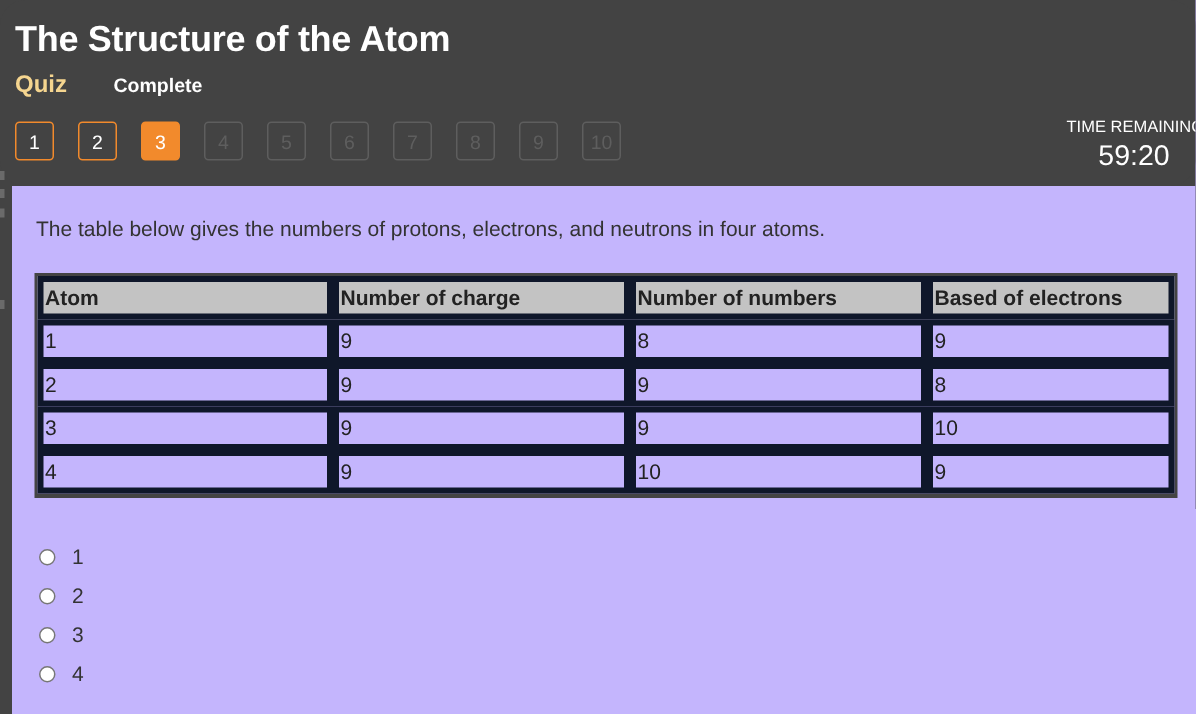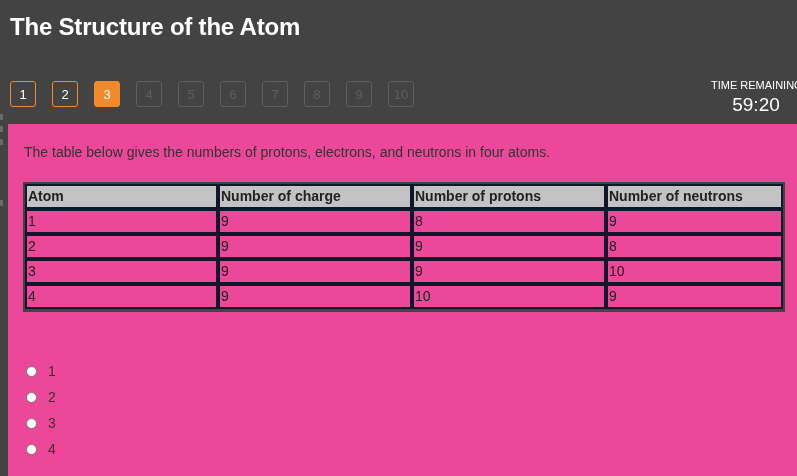--- a/index.html
+++ b/index.html
@@ -21,48 +21,52 @@
     color:#ffffff; font-size:13px; display:flex; align-items:center; justify-content:center;
   }
   .qbtn.active { background:#f28a2c; color:#ffffff; }
   .qbtn.locked { border-color:#5e5e5e; color:#5e5e5e; }
   .timer { position:absolute; right:-4px; top:79px; text-align:center; width:90px; }
   .timer-label { color:#ffffff; font-size:11px; white-space:nowrap; }
   .timer-value { color:#ffffff; font-size:19px; margin-top:3px; }
   .leftbar { position:absolute; left:0; top:124px; width:8px; height:352px; background:#434343; }
   .left-tick { position:absolute; left:0; width:3px; height:6px; background:#6a6a6a; }
   .content {
-    position:absolute; left:8px; top:124px; width:789px; height:352px; background:#ec4899;
+    position:absolute; left:8px; top:124px; width:789px; height:352px; background:#c4b5fd;
   }
   .intro { position:absolute; left:16px; top:20px; font-size:14px; color:#333333; }
   table.data {
     position:absolute; left:15px; top:58px; width:762px;
     border-collapse:separate; border-spacing:0;
     border:2px solid #444; border-bottom-width:3px; border-right-width:2px;
     font-size:14px; color:#222;
   }
   table.data th, table.data td {
-    border:2px solid #0f172a; padding:0 1px; text-align:left; height:21px; line-height:21px;
+    border:4px solid #0f172a; padding:0 1px; text-align:left; height:21px; line-height:21px;
     font-family:"Liberation Sans", sans-serif;
   }
   table.data th { background:#c3c3c3; font-weight:bold; font-size:14px; color:#222; }
   .question { position:absolute; left:16px; top:202px; font-size:14px; color:#333333; }
   .options { position:absolute; left:18px; top:234px; }
   .option { display:flex; align-items:center; height:26px; cursor:pointer; }
   .radio {
     width:11px; height:11px; border:1px solid #777; border-radius:50%;
     box-sizing:border-box; margin-right:11px; background:#fff;
   }
   .opt-label { font-size:14px; color:#333; }
 </style>
 </head>
 <body>
 
 <div class="header">
   <div class="title">The Structure of the Atom</div>
+  <div class="subrow">
+    <span class="quiz-label">Quiz</span>
+    <span class="status-label">Complete</span>
+  </div>
   <div class="qnav">
     <div class="qbtn">1</div>
     <div class="qbtn">2</div>
     <div class="qbtn active">3</div>
     <div class="qbtn locked">4</div>
     <div class="qbtn locked">5</div>
     <div class="qbtn locked">6</div>
     <div class="qbtn locked">7</div>
     <div class="qbtn locked">8</div>
     <div class="qbtn locked">9</div>
@@ -82,22 +86,22 @@
 </div>
 
 <div class="content">
   <div class="intro">The table below gives the numbers of protons, electrons, and neutrons in four atoms.</div>
 
   <table class="data">
     <thead>
       <tr>
         <th style="width:187px">Atom</th>
         <th style="width:188px">Number of charge</th>
-        <th style="width:188px">Number of protons</th>
-        <th>Number of neutrons</th>
+        <th style="width:188px">Number of numbers</th>
+        <th>Based of electrons</th>
       </tr>
     </thead>
     <tbody>
       <tr>
         <td>1</td>
         <td>9</td>
         <td>8</td>
         <td>9</td>
       </tr>
       <tr>

